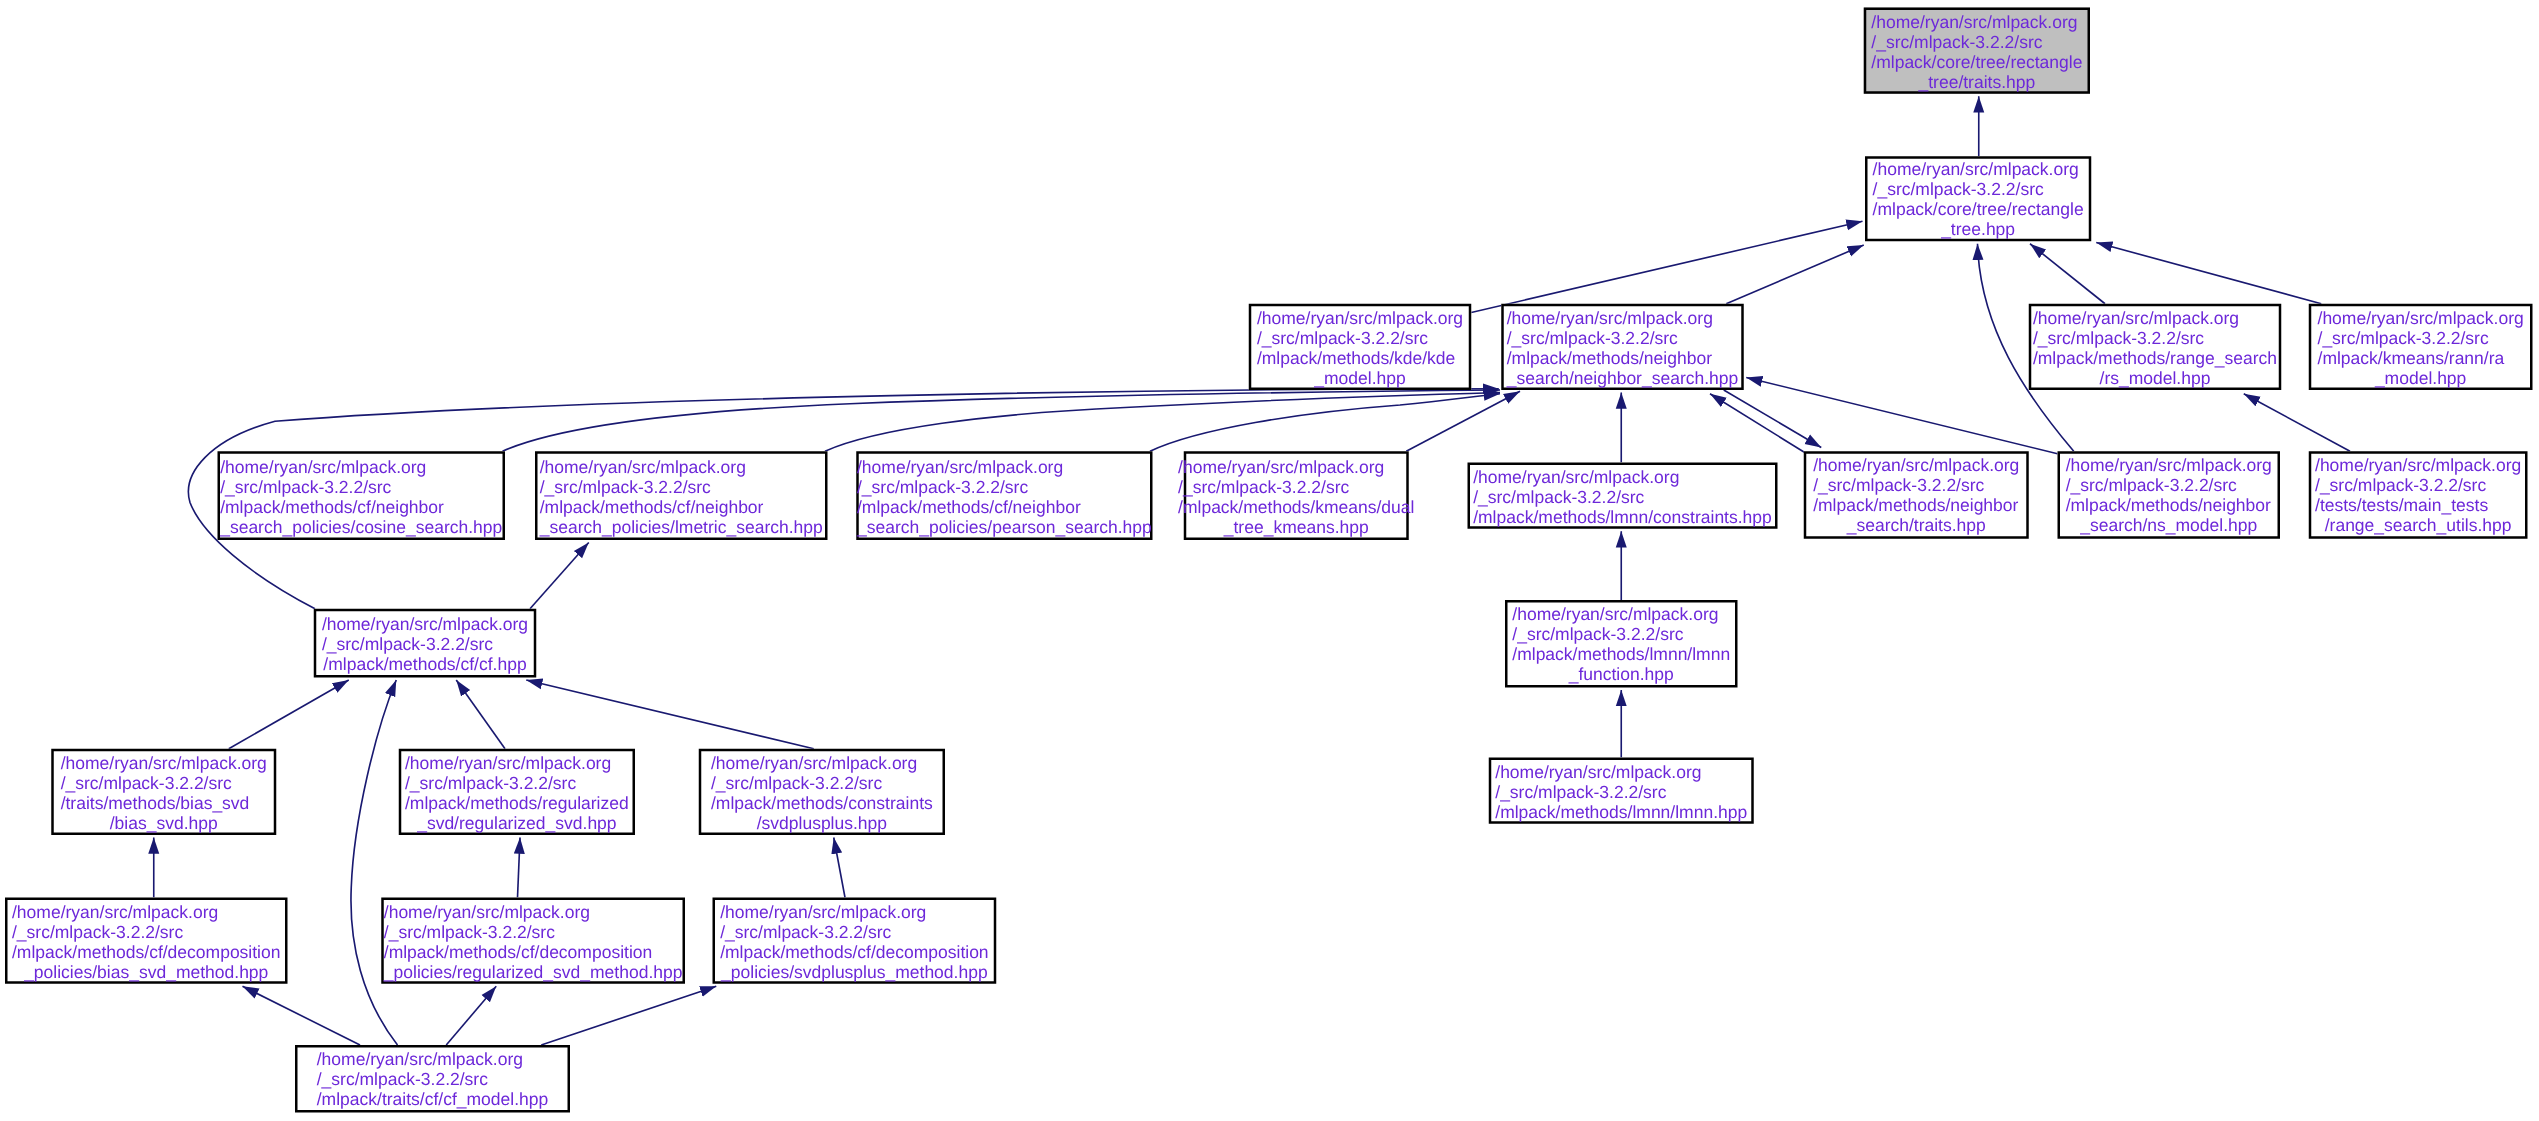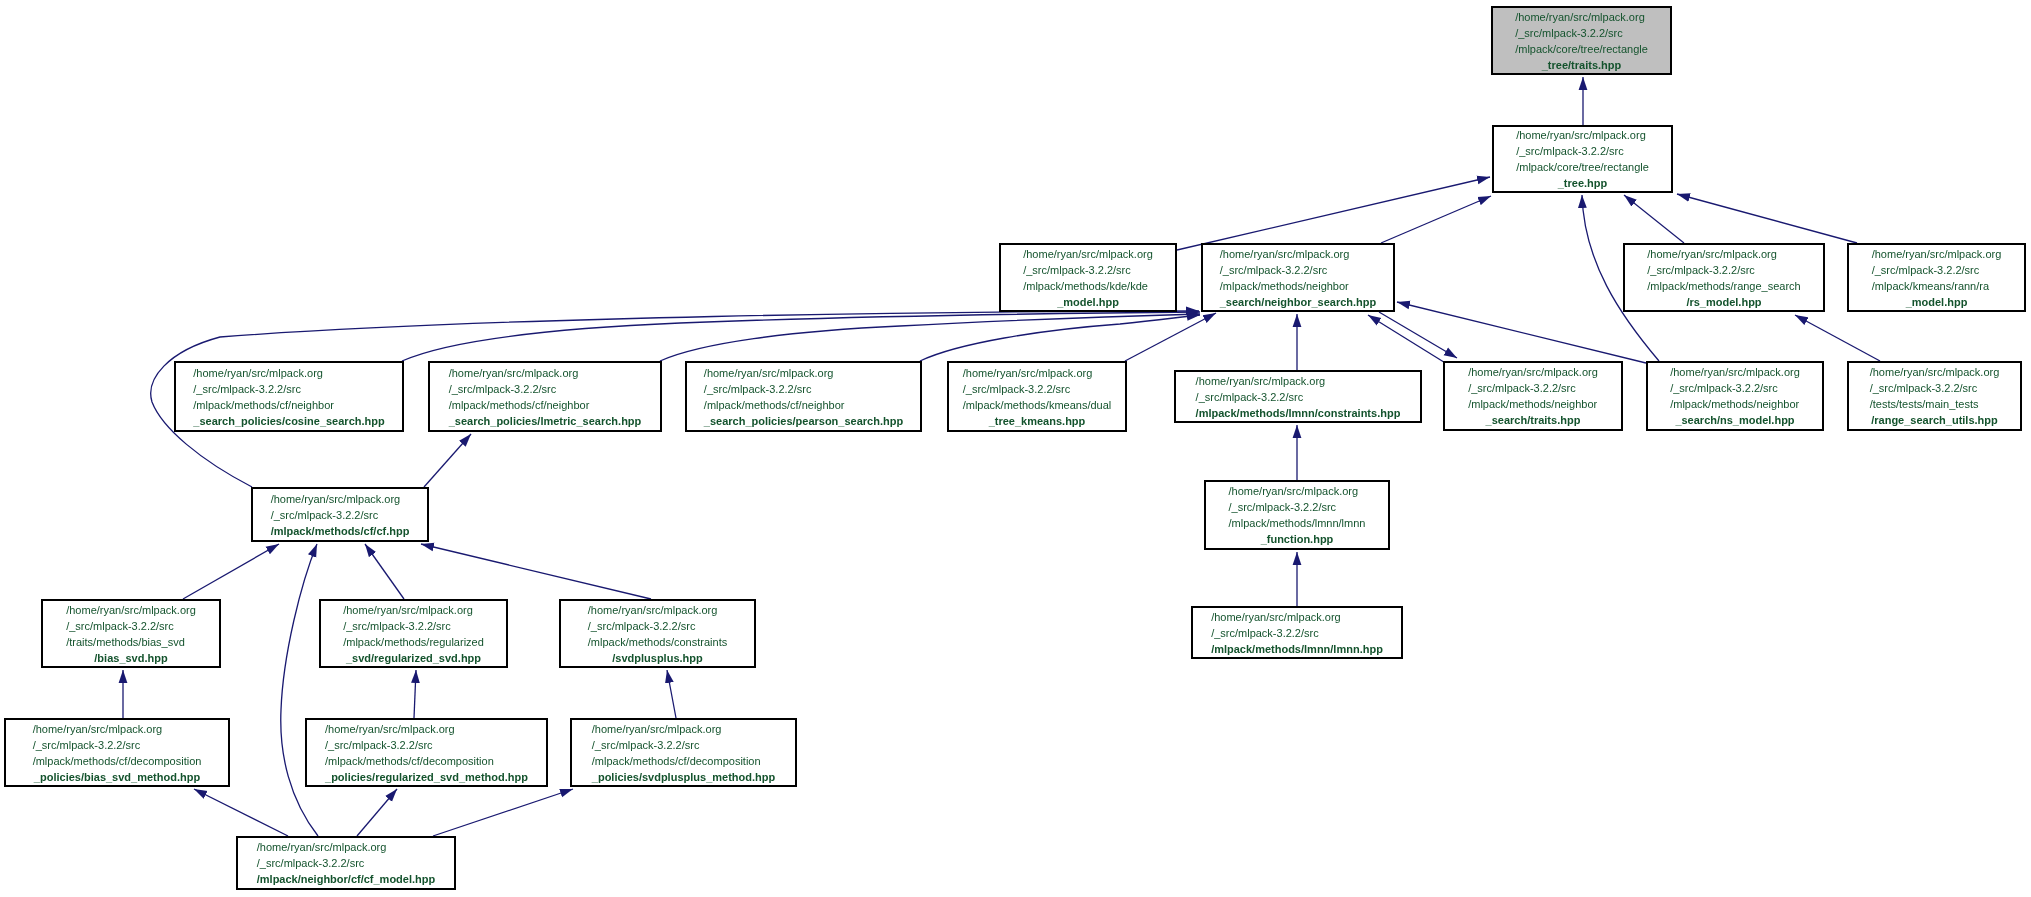--- a/index.html
+++ b/index.html
@@ -10,32 +10,32 @@
     background: #ffffff;
     font-family: "Liberation Sans", sans-serif;
     overflow: hidden;
   }
   #edge-layer { position: absolute; left: 0; top: 0; }
   .node {
     position: absolute;
     box-sizing: border-box;
     border: 2px solid #000000;
     background: #ffffff;
-    color: #14532d;
+    color: #6d28d9;
     display: flex;
     flex-direction: column;
     justify-content: center;
     align-items: center;
-    font-size: 11px;
+    font-size: 14px;
     line-height: 16px;
     white-space: nowrap;
   }
   .node .node-label { display: block; text-align: left; }
   .node .ln { text-align: left; }
-  .node .ln.last { text-align: center; font-weight: bold; }
+  .node .ln.last { text-align: center; }
 </style>
 </head>
 <body>
 
 <div id="graph">
   <svg id="edge-layer" width="2031" height="897" viewBox="0 0 2031 897">
       <defs>
         <marker id="arrow" markerWidth="14" markerHeight="10" refX="13" refY="5" orient="auto" markerUnits="userSpaceOnUse">
           <path d="M 0,0.6 L 13,5 L 0,9.4 z" fill="#191970"></path>
         </marker>
@@ -248,16 +248,16 @@
         <div class="ln">/home/ryan/src/mlpack.org</div>
         <div class="ln">/_src/mlpack-3.2.2/src</div>
         <div class="ln">/mlpack/methods/cf/decomposition</div>
         <div class="ln last">_policies/svdplusplus_method.hpp</div>
       </div>
     </div>
     <div class="node" style="left: 236px; top: 836px; width: 220px; height: 54px; background: rgb(255, 255, 255);">
       <div class="node-label">
         <div class="ln">/home/ryan/src/mlpack.org</div>
         <div class="ln">/_src/mlpack-3.2.2/src</div>
-        <div class="ln last">/mlpack/neighbor/cf/cf_model.hpp</div>
+        <div class="ln last">/mlpack/traits/cf/cf_model.hpp</div>
       </div>
     </div>
   </div>
 
 </body></html>

